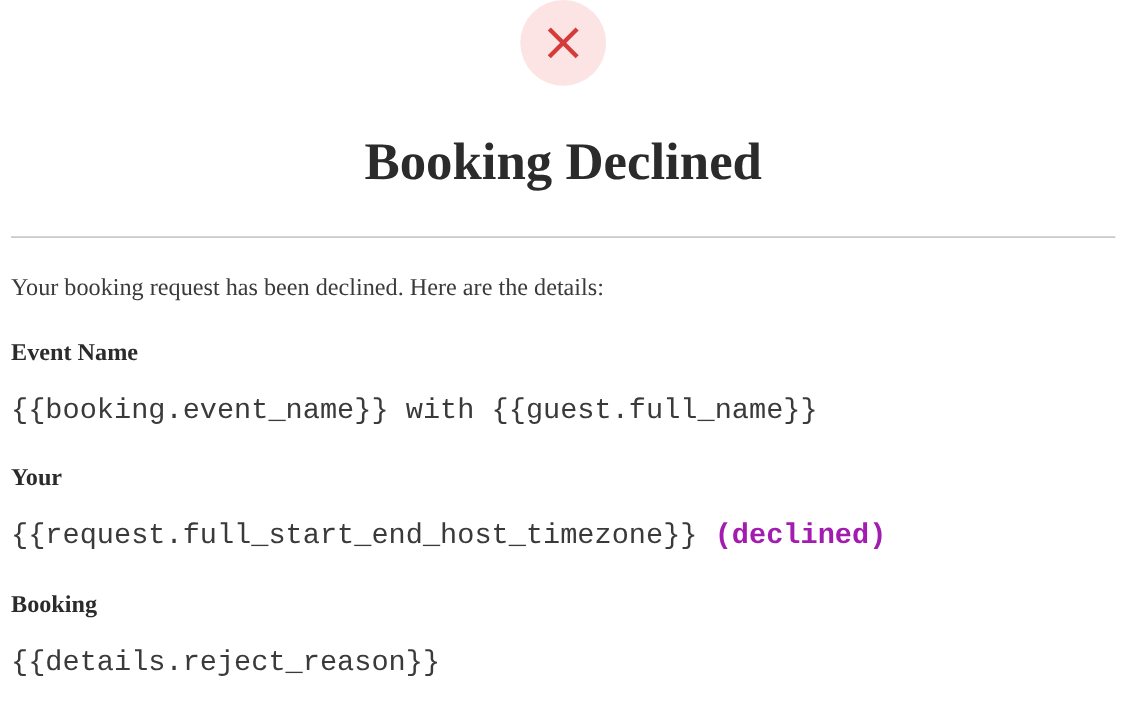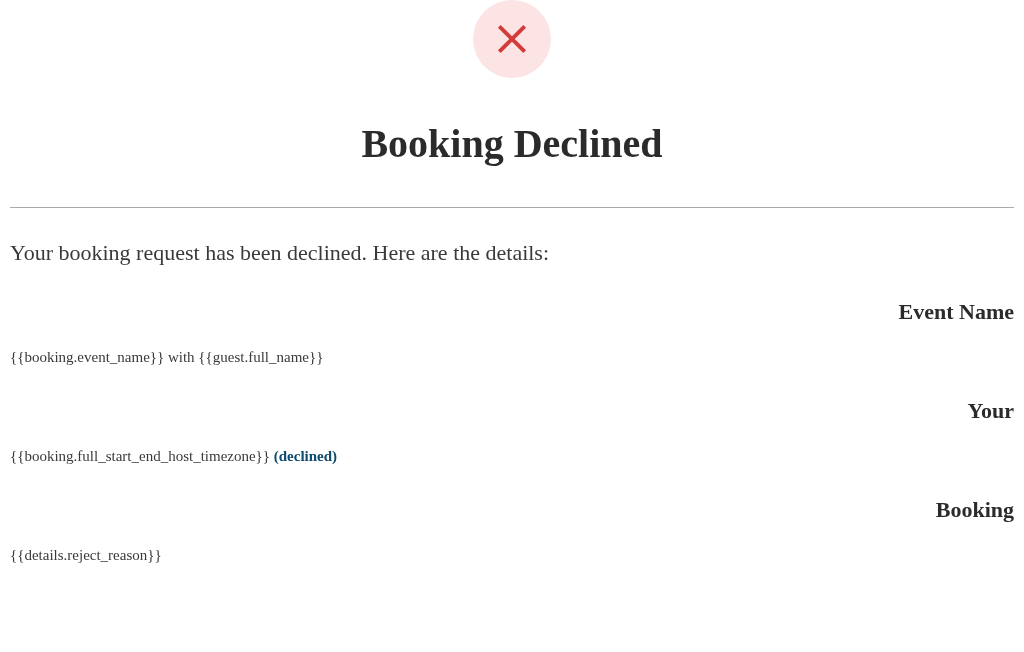--- a/index.html
+++ b/index.html
@@ -26,21 +26,21 @@
       margin-top: 0;
     }
     .icon-circle svg {
       width: 38px;
       height: 38px;
       stroke: #d43b3b;
       stroke-width: 2.5;
     }
     .heading {
       text-align: center;
-      font-size: 40px;
+      font-size: 48px;
       font-weight: bold;
       color: #2b2b2b;
       margin-top: 42px;
     }
     .divider {
       border: none;
       border-top: 1px solid #aaa;
       margin-top: 40px;
       margin-bottom: 30px;
     }
@@ -48,30 +48,30 @@
       font-size: 22px;
       color: #3a3a3a;
       line-height: 1.4;
     }
     .label {
       font-size: 22px;
       font-weight: bold;
       color: #2b2b2b;
       margin-bottom: 22px;
       margin-top: 30px;
-      text-align: right;
     }
     .value {
-      font-size: 15px;
+      font-size: 26px;
       color: #3a3a3a;
       margin-bottom: 30px;
       line-height: 1.4;
+      font-family: Liberation Mono, monospace;
     }
     .declined-tag {
-      color: #0c4a6e;
+      color: #a21caf;
       font-weight: bold;
     }
   </style>
 </head>
 <body>
 
 <div class="icon-circle">
   <svg viewBox="0 0 24 24" fill="none">
     <line x1="4" y1="4" x2="20" y2="20"></line>
     <line x1="20" y1="4" x2="4" y2="20"></line>
@@ -82,18 +82,18 @@
 
 <hr class="divider">
 
 <p class="intro">Your booking request has been declined. Here are the details:</p>
 
 <p class="label">Event Name</p>
 <p class="value">{{booking.event_name}} with {{guest.full_name}}</p>
 
 <p class="label">Your</p>
 <p class="value">
-  <span>{{booking.full_start_end_host_timezone}}</span>
+  <span>{{request.full_start_end_host_timezone}}</span>
   <span class="declined-tag">(declined)</span>
 </p>
 
 <p class="label">Booking</p>
 <p class="value">{{details.reject_reason}}</p>
 
 </body></html>

